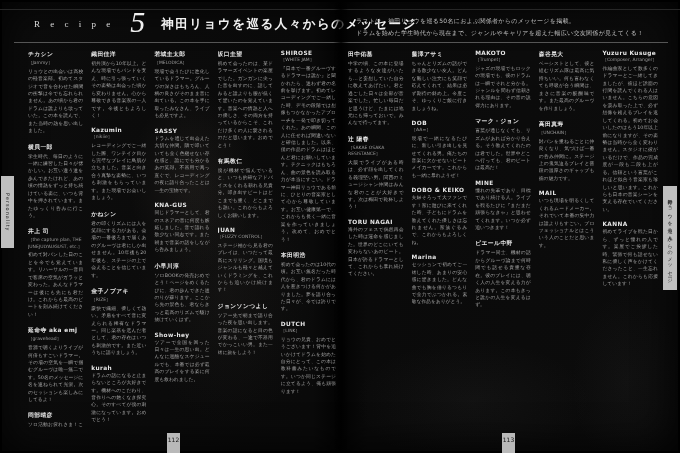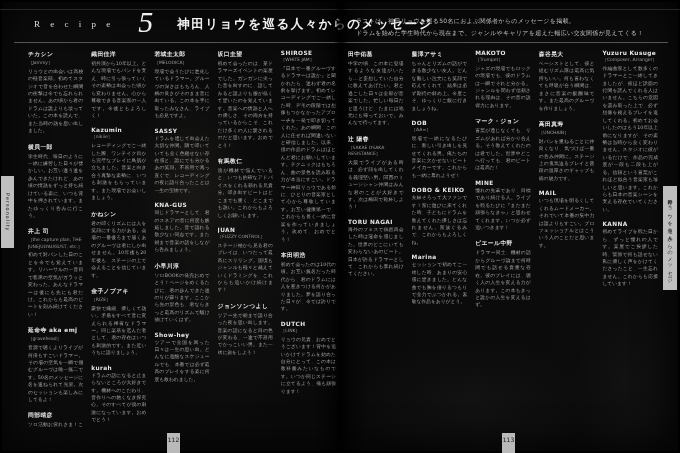--- a/index.html
+++ b/index.html
@@ -9,21 +9,21 @@
     radial-gradient(90px 130px at 190px 180px, rgba(150,135,120,0.10), transparent 70%),
     radial-gradient(130px 190px at 225px 290px, rgba(130,120,110,0.07), transparent 70%),
     radial-gradient(170px 90px at 470px 400px, rgba(160,160,160,0.05), transparent 70%),
     radial-gradient(80px 130px at 625px 380px, rgba(150,150,150,0.045), transparent 70%),
     linear-gradient(90deg,#0c0c0c 0%,#0a0a0a 46%,#030303 50%,#0a0a0a 54%,#0c0c0c 100%);
     box-shadow:inset 0 0 40px rgba(0,0,0,0.9);}
   .spine{position:absolute;left:333px;top:0;width:16px;height:100%;
     background:linear-gradient(90deg,transparent,rgba(0,0,0,0.85) 50%,transparent);}
   .rule-top{position:absolute;top:9px;left:0;right:0;height:1px;background:#272727;}
   .rule-main{position:absolute;top:42px;left:14px;right:12px;height:1px;background:#6f6f6f;opacity:.75;}
-  .hdr{position:absolute;top:11px;left:34px;display:flex;align-items:center;gap:24px;}
+  .hdr{position:absolute;top:11px;left:34px;display:flex;align-items:center;gap:16px;}
   .recipe{font-family:"Liberation Serif","DejaVu Serif",serif;color:#dcdcdc;
     font-size:9px;letter-spacing:4px;text-transform:none;}
   .recipe-num{font-family:"Liberation Serif","DejaVu Serif",serif;font-style:italic;
     font-size:30px;color:#efefef;line-height:1;margin-top:-4px;}
   .title{font-size:12.5px;font-weight:bold;color:#f2f2f2;letter-spacing:1.5px;}
   .intro{position:absolute;top:15px;left:356px;width:300px;font-size:6px;
     line-height:1.95;color:#c0c0c0;letter-spacing:0.3px;}
   .pagebody{position:absolute;top:50px;height:380px;display:flex;gap:8px;overflow:hidden;}
   #pg112{left:28px;width:308px;}
   #pg113{left:348px;width:310px;}

